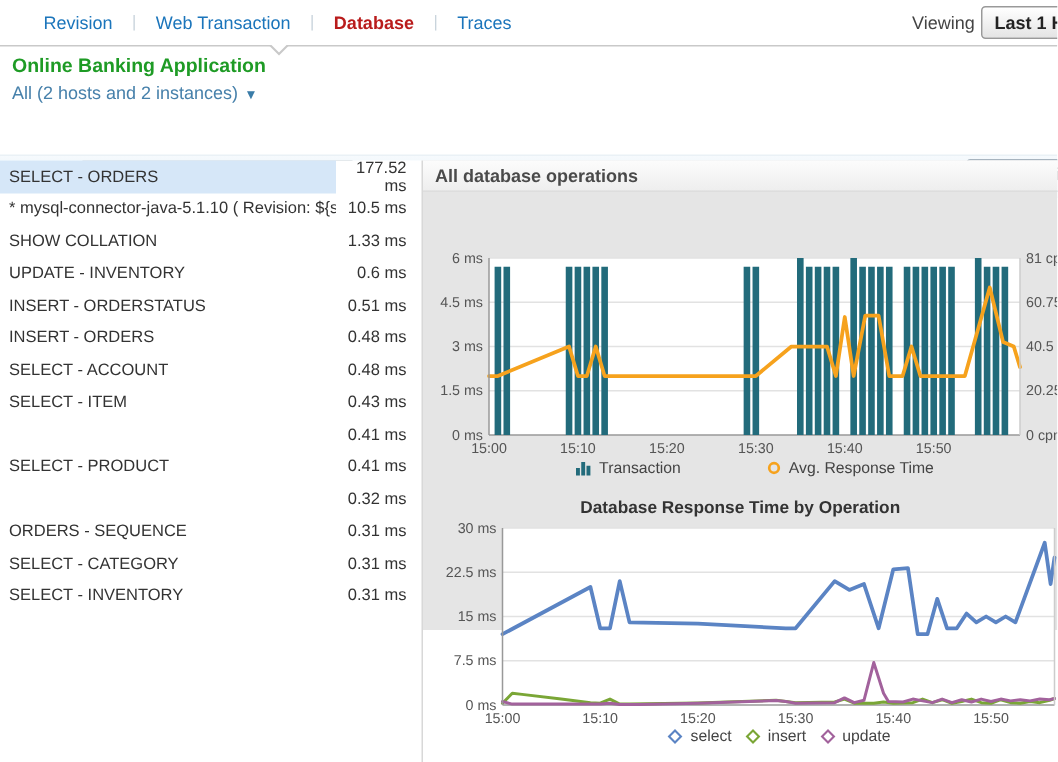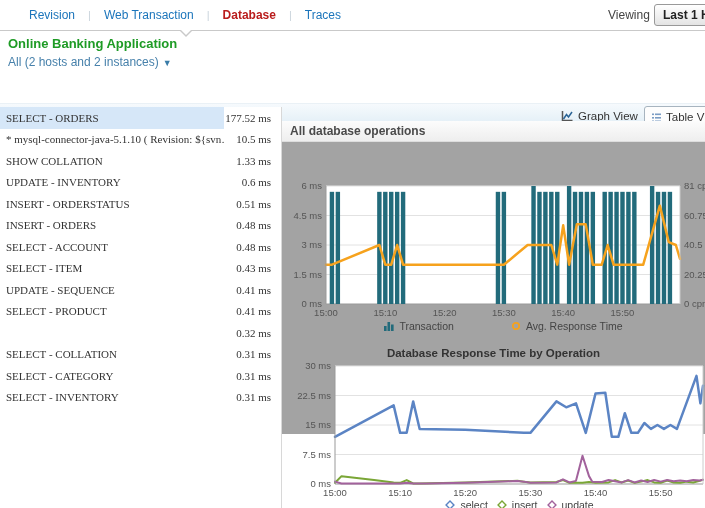--- a/index.html
+++ b/index.html
@@ -35,27 +35,27 @@
   .sort-text{flex:1;font-size:11px;line-height:18px;padding-left:5px;white-space:nowrap;overflow:hidden;color:#222;}
   .sort-arrow-btn{width:19px;border-left:1px solid #98a8b4;background:linear-gradient(#fbfbfb,#d7d7d7);
     text-align:center;font-size:8px;line-height:18px;color:#222;}
   .graph-view{position:absolute;left:561px;top:6px;font-size:11.5px;color:#333;display:flex;gap:5px;align-items:center;cursor:pointer;}
   .table-view-btn{position:absolute;left:644px;top:2px;height:20px;width:80px;border:1px solid #a7b4bf;
     border-radius:3px;background:#fdfdfd;font-size:11.5px;line-height:20px;color:#333;cursor:pointer;
     display:flex;align-items:center;gap:4px;padding-left:6px;}
 
   
   .list-panel{position:absolute;left:0;top:107px;width:281px;height:401px;background:#fff;border-right:1px solid #d8d8d8;}
-  .op-row{height:21.5px;display:flex;align-items:stretch;font-size:11px;cursor:pointer;font-family:Liberation Serif, serif;}
+  .op-row{height:21.5px;display:flex;align-items:stretch;font-size:11px;cursor:pointer;}
   .op-label{width:218px;padding-left:6px;white-space:nowrap;overflow:hidden;display:flex;align-items:center;color:#333;}
   .op-row.selected .op-label{background:#d6e7f8;}
   .op-value{flex:1;text-align:right;padding-right:10px;display:flex;align-items:center;justify-content:flex-end;color:#333;}
 
   
-  .right-panel{position:absolute;left:282px;top:121px;width:423px;height:313px;background:#a3a3a3;}
+  .right-panel{position:absolute;left:282px;top:107px;width:423px;height:313px;background:#e5e5e5;}
   .panel-header{height:20px;background:linear-gradient(#fcfcfc,#eeeeee);border-bottom:1px solid #ddd;
     font-size:12px;font-weight:bold;color:#4a4a4a;line-height:20px;padding-left:8px;}
   .chart-title{position:absolute;left:0;width:423px;text-align:center;font-size:11.5px;font-weight:bold;color:#333;}
   .chart-host{position:absolute;left:0;}
   .legend{position:absolute;display:flex;justify-content:center;align-items:center;font-size:10.5px;color:#444;}
   .legend-item{display:flex;align-items:center;gap:4px;cursor:pointer;}
   svg text.tick{font-size:9.5px;fill:#555;font-family:"Liberation Sans",sans-serif;}
 </style>
 </head>
 <body>
@@ -136,32 +136,31 @@
       </div>
       <div class="op-row">
         <div class="op-label">SELECT - ACCOUNT</div>
         <div class="op-value">0.48 ms</div>
       </div>
       <div class="op-row">
         <div class="op-label">SELECT - ITEM</div>
         <div class="op-value">0.43 ms</div>
       </div>
       <div class="op-row">
-        <div class="op-label">UPDATE - SEQUENCE</div>
         <div class="op-value">0.41 ms</div>
       </div>
       <div class="op-row">
         <div class="op-label">SELECT - PRODUCT</div>
         <div class="op-value">0.41 ms</div>
       </div>
       <div class="op-row">
         <div class="op-value">0.32 ms</div>
       </div>
       <div class="op-row">
-        <div class="op-label">SELECT - COLLATION</div>
+        <div class="op-label">ORDERS - SEQUENCE</div>
         <div class="op-value">0.31 ms</div>
       </div>
       <div class="op-row">
         <div class="op-label">SELECT - CATEGORY</div>
         <div class="op-value">0.31 ms</div>
       </div>
       <div class="op-row">
         <div class="op-label">SELECT - INVENTORY</div>
         <div class="op-value">0.31 ms</div>
       </div>

